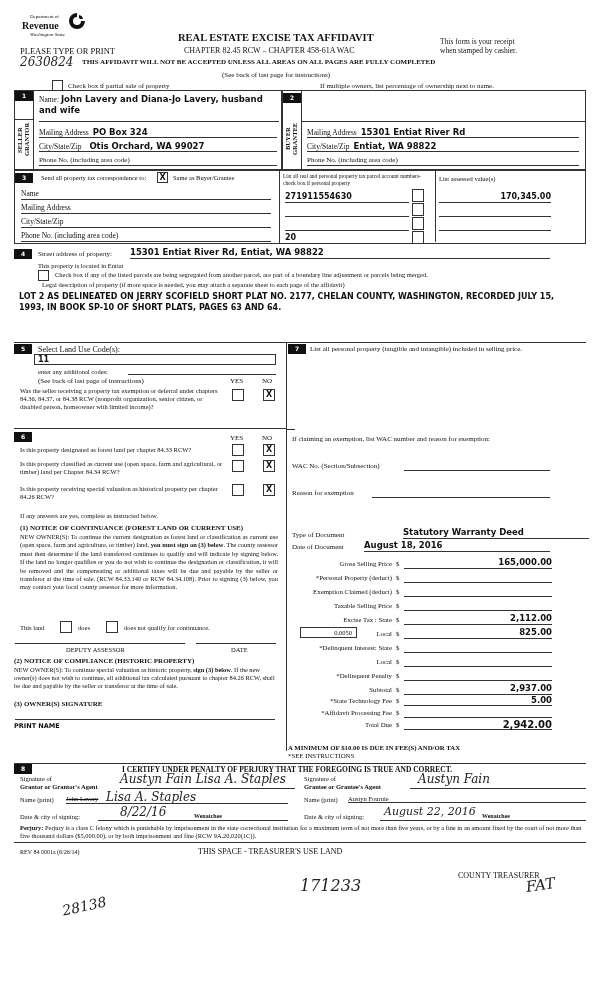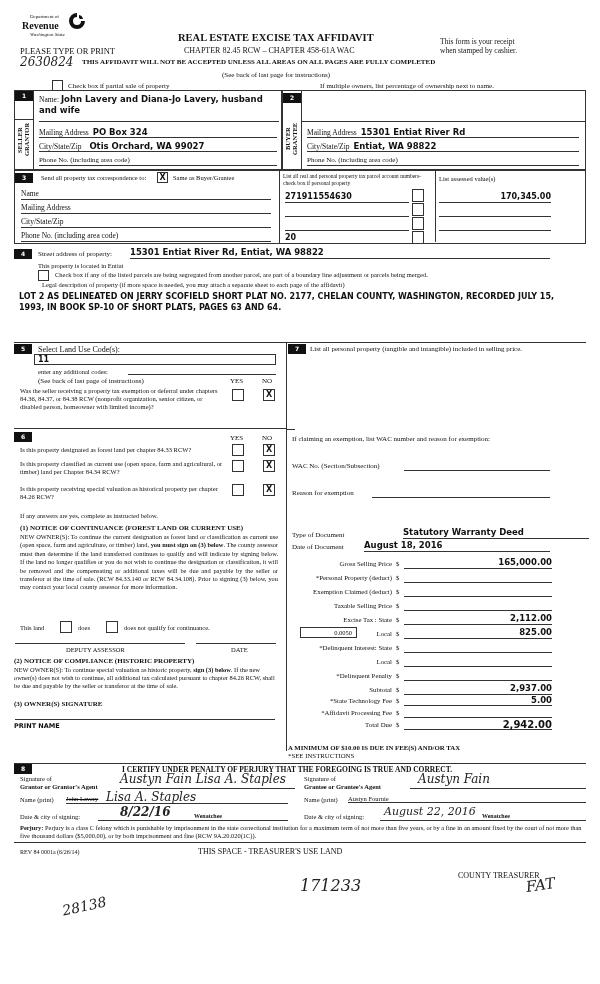--- a/index.html
+++ b/index.html
@@ -309,21 +309,21 @@
   <span style="font-size:6.5px;text-decoration:line-through;position:absolute;left:0;top:5px;">John Lavery</span>
   <span class="hand" style="font-size:12px;position:absolute;left:40px;top:0;">Lisa A. Staples</span>
 </div>
 <div class="abs" style="left:304px;top:796px;font-size:6.5px;">Name (print)</div>
 <div class="abs line" style="left:348px;top:792px;width:238px;height:11px;">
   <span style="font-size:6.5px;position:absolute;left:0;top:3px;">Austyn Fournie</span>
 </div>
 
 <div class="abs" style="left:20px;top:813px;font-size:6.5px;">Date &amp; city of signing:</div>
 <div class="abs line" style="left:98px;top:805px;width:190px;height:16px;">
-  <span class="hand" style="font-size:12px;position:absolute;left:22px;top:0;font-weight:bold;">8/22/16</span>
+  <span class="hand" style="font-size:12px;position:absolute;left:22px;top:0;">8/22/16</span>
   <span class="bold" style="font-size:6px;position:absolute;left:96px;top:8px;">Wenatchee</span>
 </div>
 <div class="abs" style="left:304px;top:813px;font-size:6.5px;">Date &amp; city of signing:</div>
 <div class="abs line" style="left:380px;top:805px;width:206px;height:16px;">
   <span class="hand" style="font-size:11px;position:absolute;left:4px;top:0;">August 22, 2016</span>
   <span class="bold" style="font-size:6px;position:absolute;left:102px;top:8px;">Wenatchee</span>
 </div>
 
 <div class="abs" style="left:20px;top:824px;width:566px;font-size:6.4px;line-height:8px;">
   <span class="bold">Perjury:</span>

